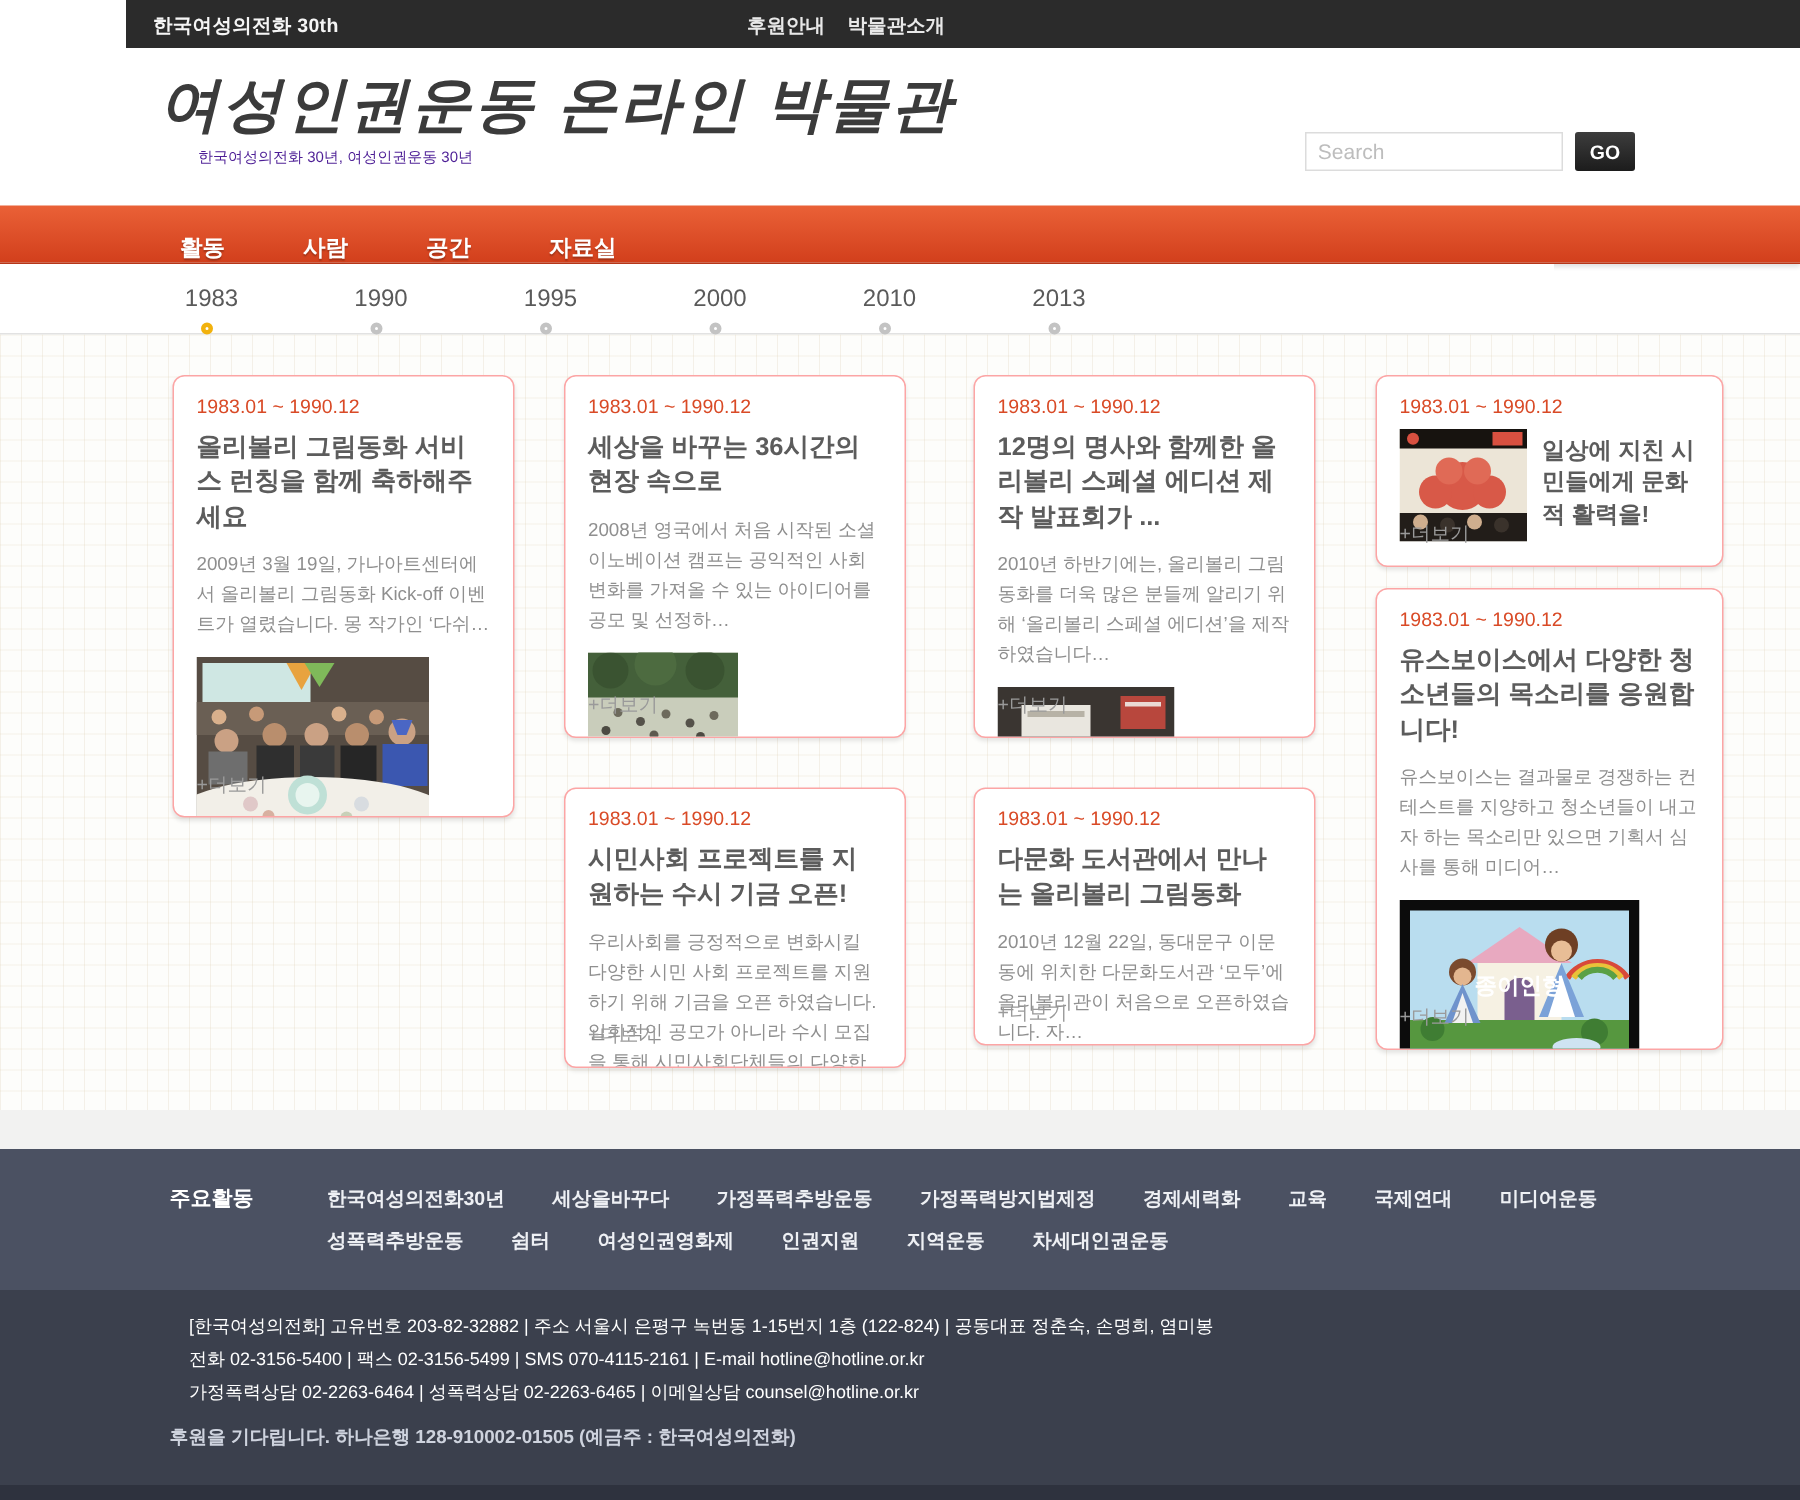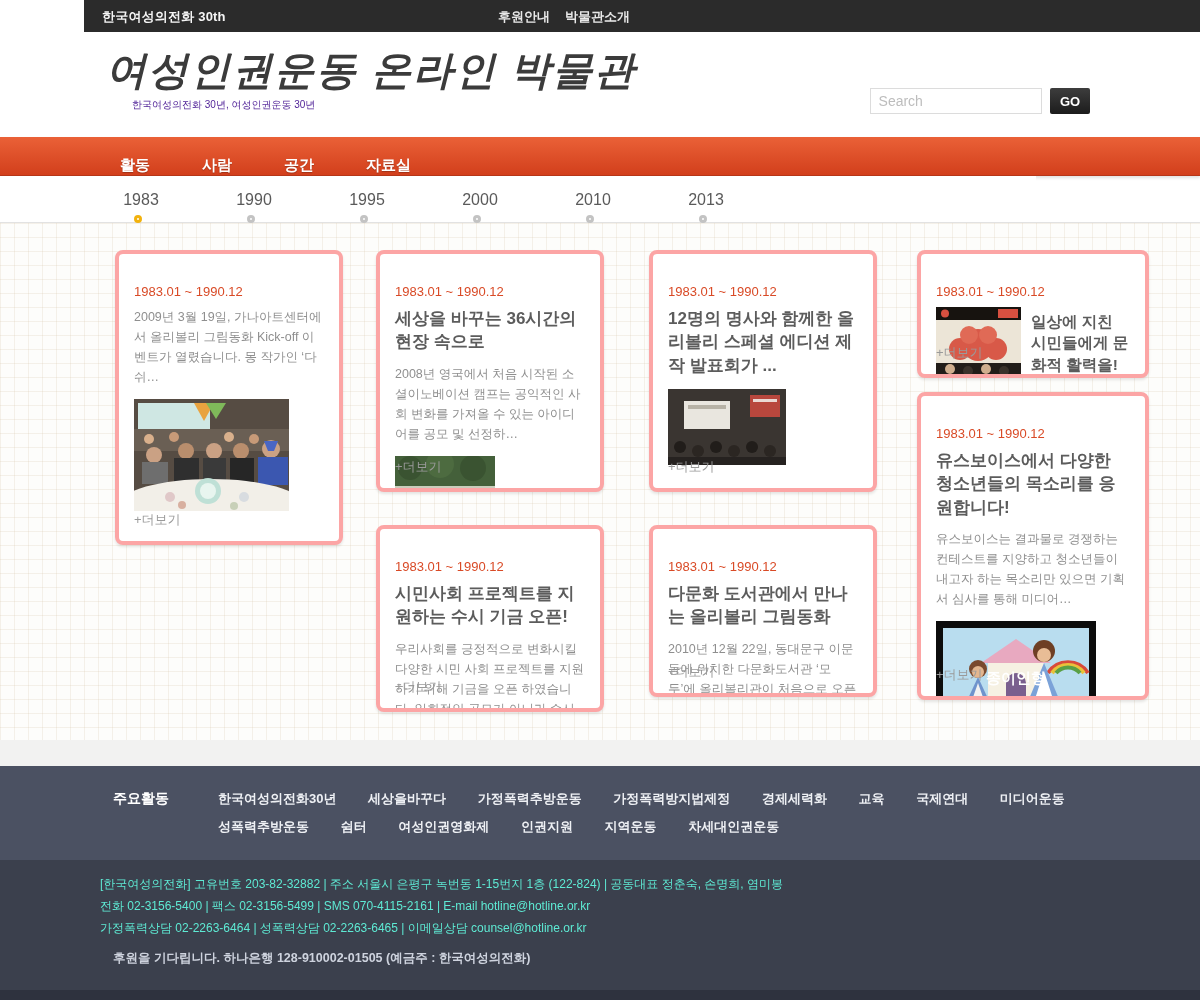--- a/index.html
+++ b/index.html
@@ -36,21 +36,21 @@
       linear-gradient(to bottom, rgba(214,196,166,0.22) 1px, transparent 1px);
     background-size:14px 14px;
     border-top:1px solid #e2e2e2; }
   .tl-year { position:absolute; top:15px; width:70px; text-align:center; font-size:16px; color:#5a5a5a; z-index:3; }
   .tl-dot { position:absolute; top:39px; width:8px; height:8px; background:#fff; border:3px solid #c3c3c3; border-radius:50%; z-index:3; }
   .tl-dot.active { border-color:#f2b20d; }
   .y0 { left:106px; } .y1 { left:219px; } .y2 { left:332px; } .y3 { left:445px; } .y4 { left:558px; } .y5 { left:671px; }
   .d0 { left:134px; } .d1 { left:247px; } .d2 { left:360px; } .d3 { left:473px; } .d4 { left:586px; } .d5 { left:699px; }
 
   
-  .card { position:absolute; background:#ffffff; border:4px solid #fca5a5; border-radius:8px; box-shadow:0 2px 3px rgba(0,0,0,0.10); padding:30px 15px; overflow:hidden; z-index:2; }
+  .card { position:absolute; background:#ffffff; border:1px solid #fca5a5; border-radius:8px; box-shadow:0 2px 3px rgba(0,0,0,0.10); padding:12px 15px; overflow:hidden; z-index:2; }
   .card-date { font-size:13px; color:#d94a26; margin-bottom:8px; }
   .card-title { font-size:17px; font-weight:bold; color:#5c5c5c; line-height:1.38; margin-bottom:10px; cursor:pointer; }
   .card-body { font-size:12.5px; color:#8f8f8f; line-height:1.6; }
   .card-photo { display:block; margin-top:12px; cursor:pointer; }
   .more-link { position:absolute; left:15px; bottom:12px; font-size:13px; color:#9a9a9a; cursor:pointer; }
   .c1 { left:115px; top:74px;  width:228px; height:295px; }
   .c2 { left:376px; top:74px;  width:228px; height:242px; }
   .c3 { left:649px; top:74px;  width:228px; height:242px; }
   .c4 { left:917px; top:74px;  width:232px; height:128px; }
   .c5 { left:917px; top:216px; width:232px; height:308px; }
@@ -60,21 +60,21 @@
   .c4-row .card-title { font-size:15.5px; margin-top:4px; }
 
   
   .gray-band { position:absolute; left:0; top:740px; width:1200px; height:26px; background:#f2f2f1; }
   .footer-links { position:absolute; left:0; top:766px; width:1200px; height:94px; background:#4b5162; }
   .f-label { position:absolute; left:113px; top:24px; color:#ffffff; font-size:14px; font-weight:bold; }
   .f-row { position:absolute; left:218px; color:#eef0f4; font-size:13px; font-weight:bold; }
   .f-row1 { top:24px; } .f-row2 { top:52px; }
   .f-row span { margin-right:28px; cursor:pointer; display:inline-block; }
   .footer-info { position:absolute; left:0; top:860px; width:1200px; height:140px; background:#3b404d; }
-  .info-line { position:absolute; left:100px; color:#5eead4; font-size:12px; }
+  .info-line { position:absolute; left:126px; color:#ffffff; font-size:12px; }
   .il0 { top:16px; } .il1 { top:38px; } .il2 { top:60px; }
   .donation { position:absolute; left:113px; top:90px; color:#ced3de; font-size:12.5px; font-weight:bold; }
   .bottom-strip { position:absolute; left:0; top:990px; width:1200px; height:10px; background:#2e323e; }
 </style>
 </head>
 <body>
 
 <div id="page">
 
   <div class="topbar">
@@ -113,20 +113,21 @@
     <span class="tl-year y5">2013</span>
     <span class="tl-dot active d0"></span>
     <span class="tl-dot d1"></span>
     <span class="tl-dot d2"></span>
     <span class="tl-dot d3"></span>
     <span class="tl-dot d4"></span>
     <span class="tl-dot d5"></span>
 
     <div class="card c1">
       <div class="card-date">1983.01 ~ 1990.12</div>
+      <div class="card-title">올리볼리 그림동화 서비스 런칭을 함께 축하해주세요</div>
       <div class="card-body">2009년 3월 19일, 가나아트센터에서 올리볼리 그림동화 Kick-off 이벤트가 열렸습니다. 몽 작가인 ‘다쉬…</div>
       <svg class="card-photo" width="155" height="112" viewBox="0 0 155 112">
         <rect width="155" height="112" fill="#564c43"></rect>
         <rect x="4" y="4" width="72" height="26" fill="#cfe7e3"></rect>
         <polygon points="60,4 70,22 80,4" fill="#e8a33f"></polygon>
         <polygon points="72,4 82,20 92,4" fill="#7fb95a"></polygon>
         <rect x="0" y="30" width="155" height="22" fill="#6a5f54"></rect>
         <circle cx="15" cy="40" r="5" fill="#d9b08c"></circle>
           <circle cx="40" cy="38" r="5" fill="#c79a78"></circle>
         <circle cx="95" cy="38" r="5" fill="#d9b08c"></circle>
@@ -172,20 +173,21 @@
         <circle cx="44" cy="55" r="3" fill="#5c594e"></circle>
           <circle cx="75" cy="56" r="3" fill="#4c4a42"></circle>
         <rect y="60" width="100" height="13" fill="#83816f"></rect>
       </svg>
       <span class="more-link">+더보기</span>
     </div>
 
     <div class="card c3">
       <div class="card-date">1983.01 ~ 1990.12</div>
       <div class="card-title">12명의 명사와 함께한 올리볼리 스페셜 에디션 제작 발표회가 ...</div>
+      <div class="card-body">2010년 하반기에는, 올리볼리 그림동화를 더욱 많은 분들께 알리기 위해 ‘올리볼리 스페셜 에디션’을 제작하였습니다…</div>
       <svg class="card-photo" width="118" height="76" viewBox="0 0 118 76">
         <rect width="118" height="76" fill="#3a3531"></rect>
         <rect x="16" y="12" width="46" height="28" fill="#e9e6df"></rect>
         <rect x="20" y="16" width="38" height="4" fill="#b7b2a6"></rect>
         <rect x="82" y="6" width="30" height="22" fill="#b8473d"></rect>
         <rect x="85" y="10" width="24" height="3" fill="#ead9d4"></rect>
         <circle cx="12" cy="58" r="6" fill="#211d1a"></circle>
           <circle cx="30" cy="62" r="6" fill="#2b2622"></circle>
         <circle cx="48" cy="58" r="6" fill="#211d1a"></circle>
           <circle cx="66" cy="62" r="6" fill="#2b2622"></circle>

